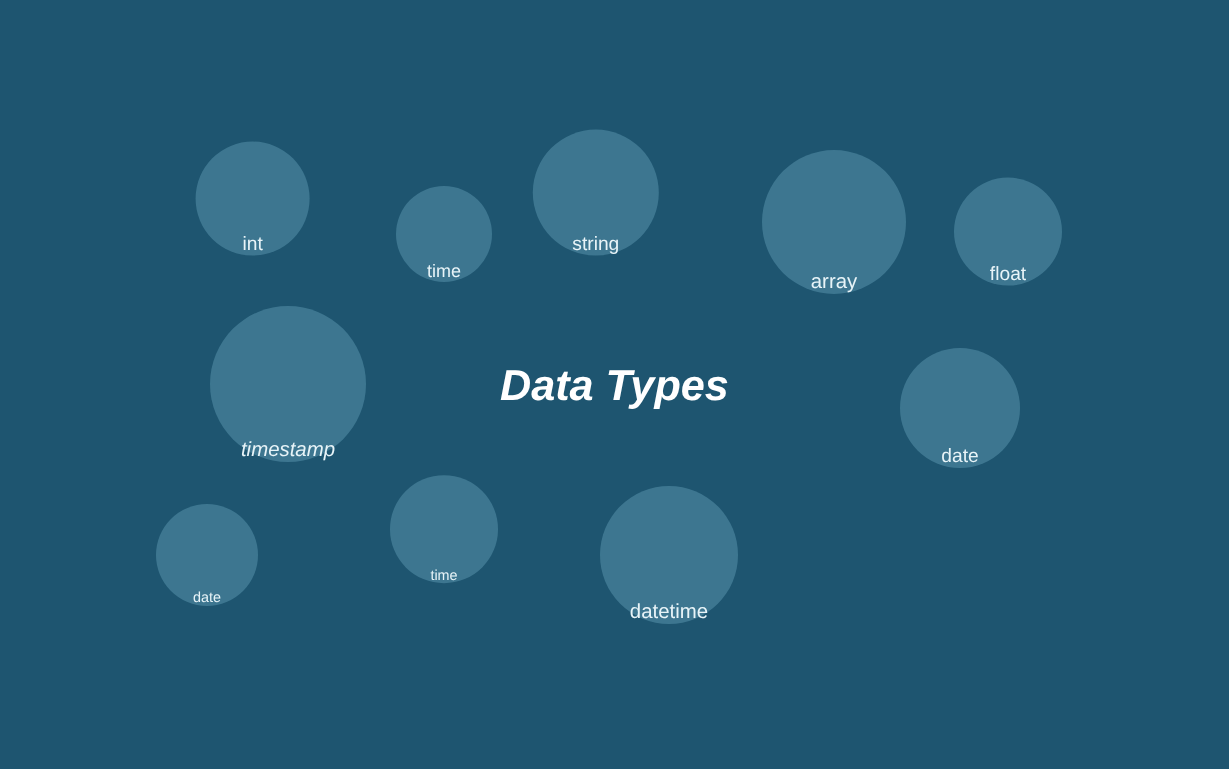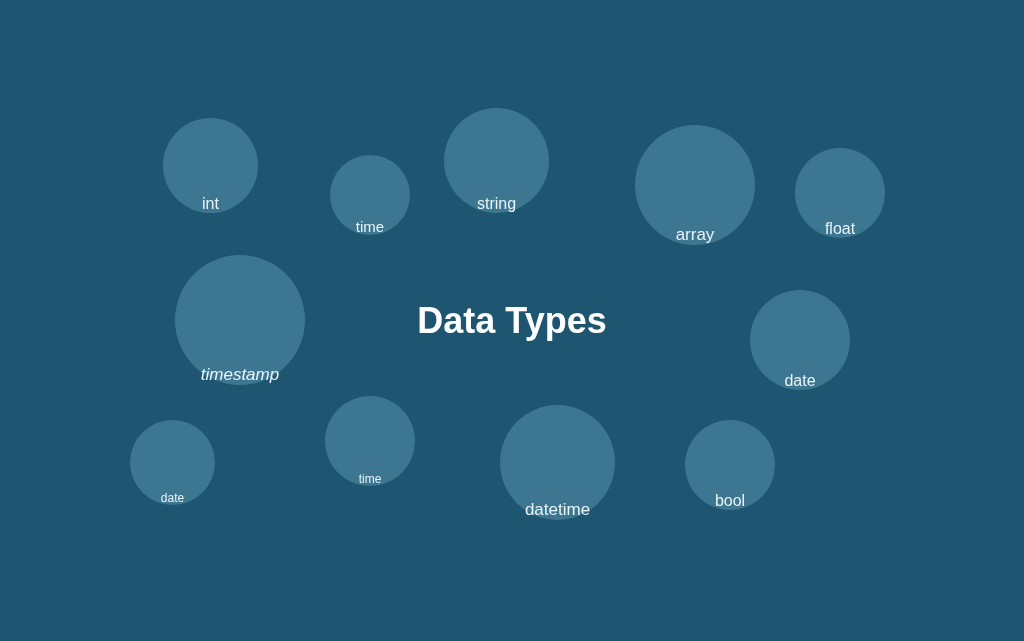--- a/index.html
+++ b/index.html
@@ -22,20 +22,21 @@
     .title {
       position: absolute;
       left: 50%;
       top: 50%;
       transform: translate(-50%, -50%);
       color: #ffffff;
       font-size: 36px;
       font-weight: 700;
       white-space: nowrap;
       z-index: 10;
+      font-style: italic;
     }
 
     .bubble {
       position: absolute;
       border-radius: 50%;
       background-color: rgba(100, 160, 185, 0.45);
       display: flex;
       align-items: flex-end;
       justify-content: center;
       color: #e8f4f8;
@@ -71,16 +72,13 @@
     </div>
     <div class="bubble" style="width: 85px; height: 85px; left: 130px; top: 420px; font-size: 12px;">
       <span>date</span>
     </div>
     <div class="bubble" style="width: 90px; height: 90px; left: 325px; top: 396px; font-size: 12px;">
       <span>time</span>
     </div>
     <div class="bubble" style="width: 115px; height: 115px; left: 500px; top: 405px; font-size: 17px;">
       <span>datetime</span>
     </div>
-    <div class="bubble" style="width: 90px; height: 90px; left: 685px; top: 420px; font-size: 16px;">
-      <span>bool</span>
-    </div>
   </div>
 
 </body></html>

